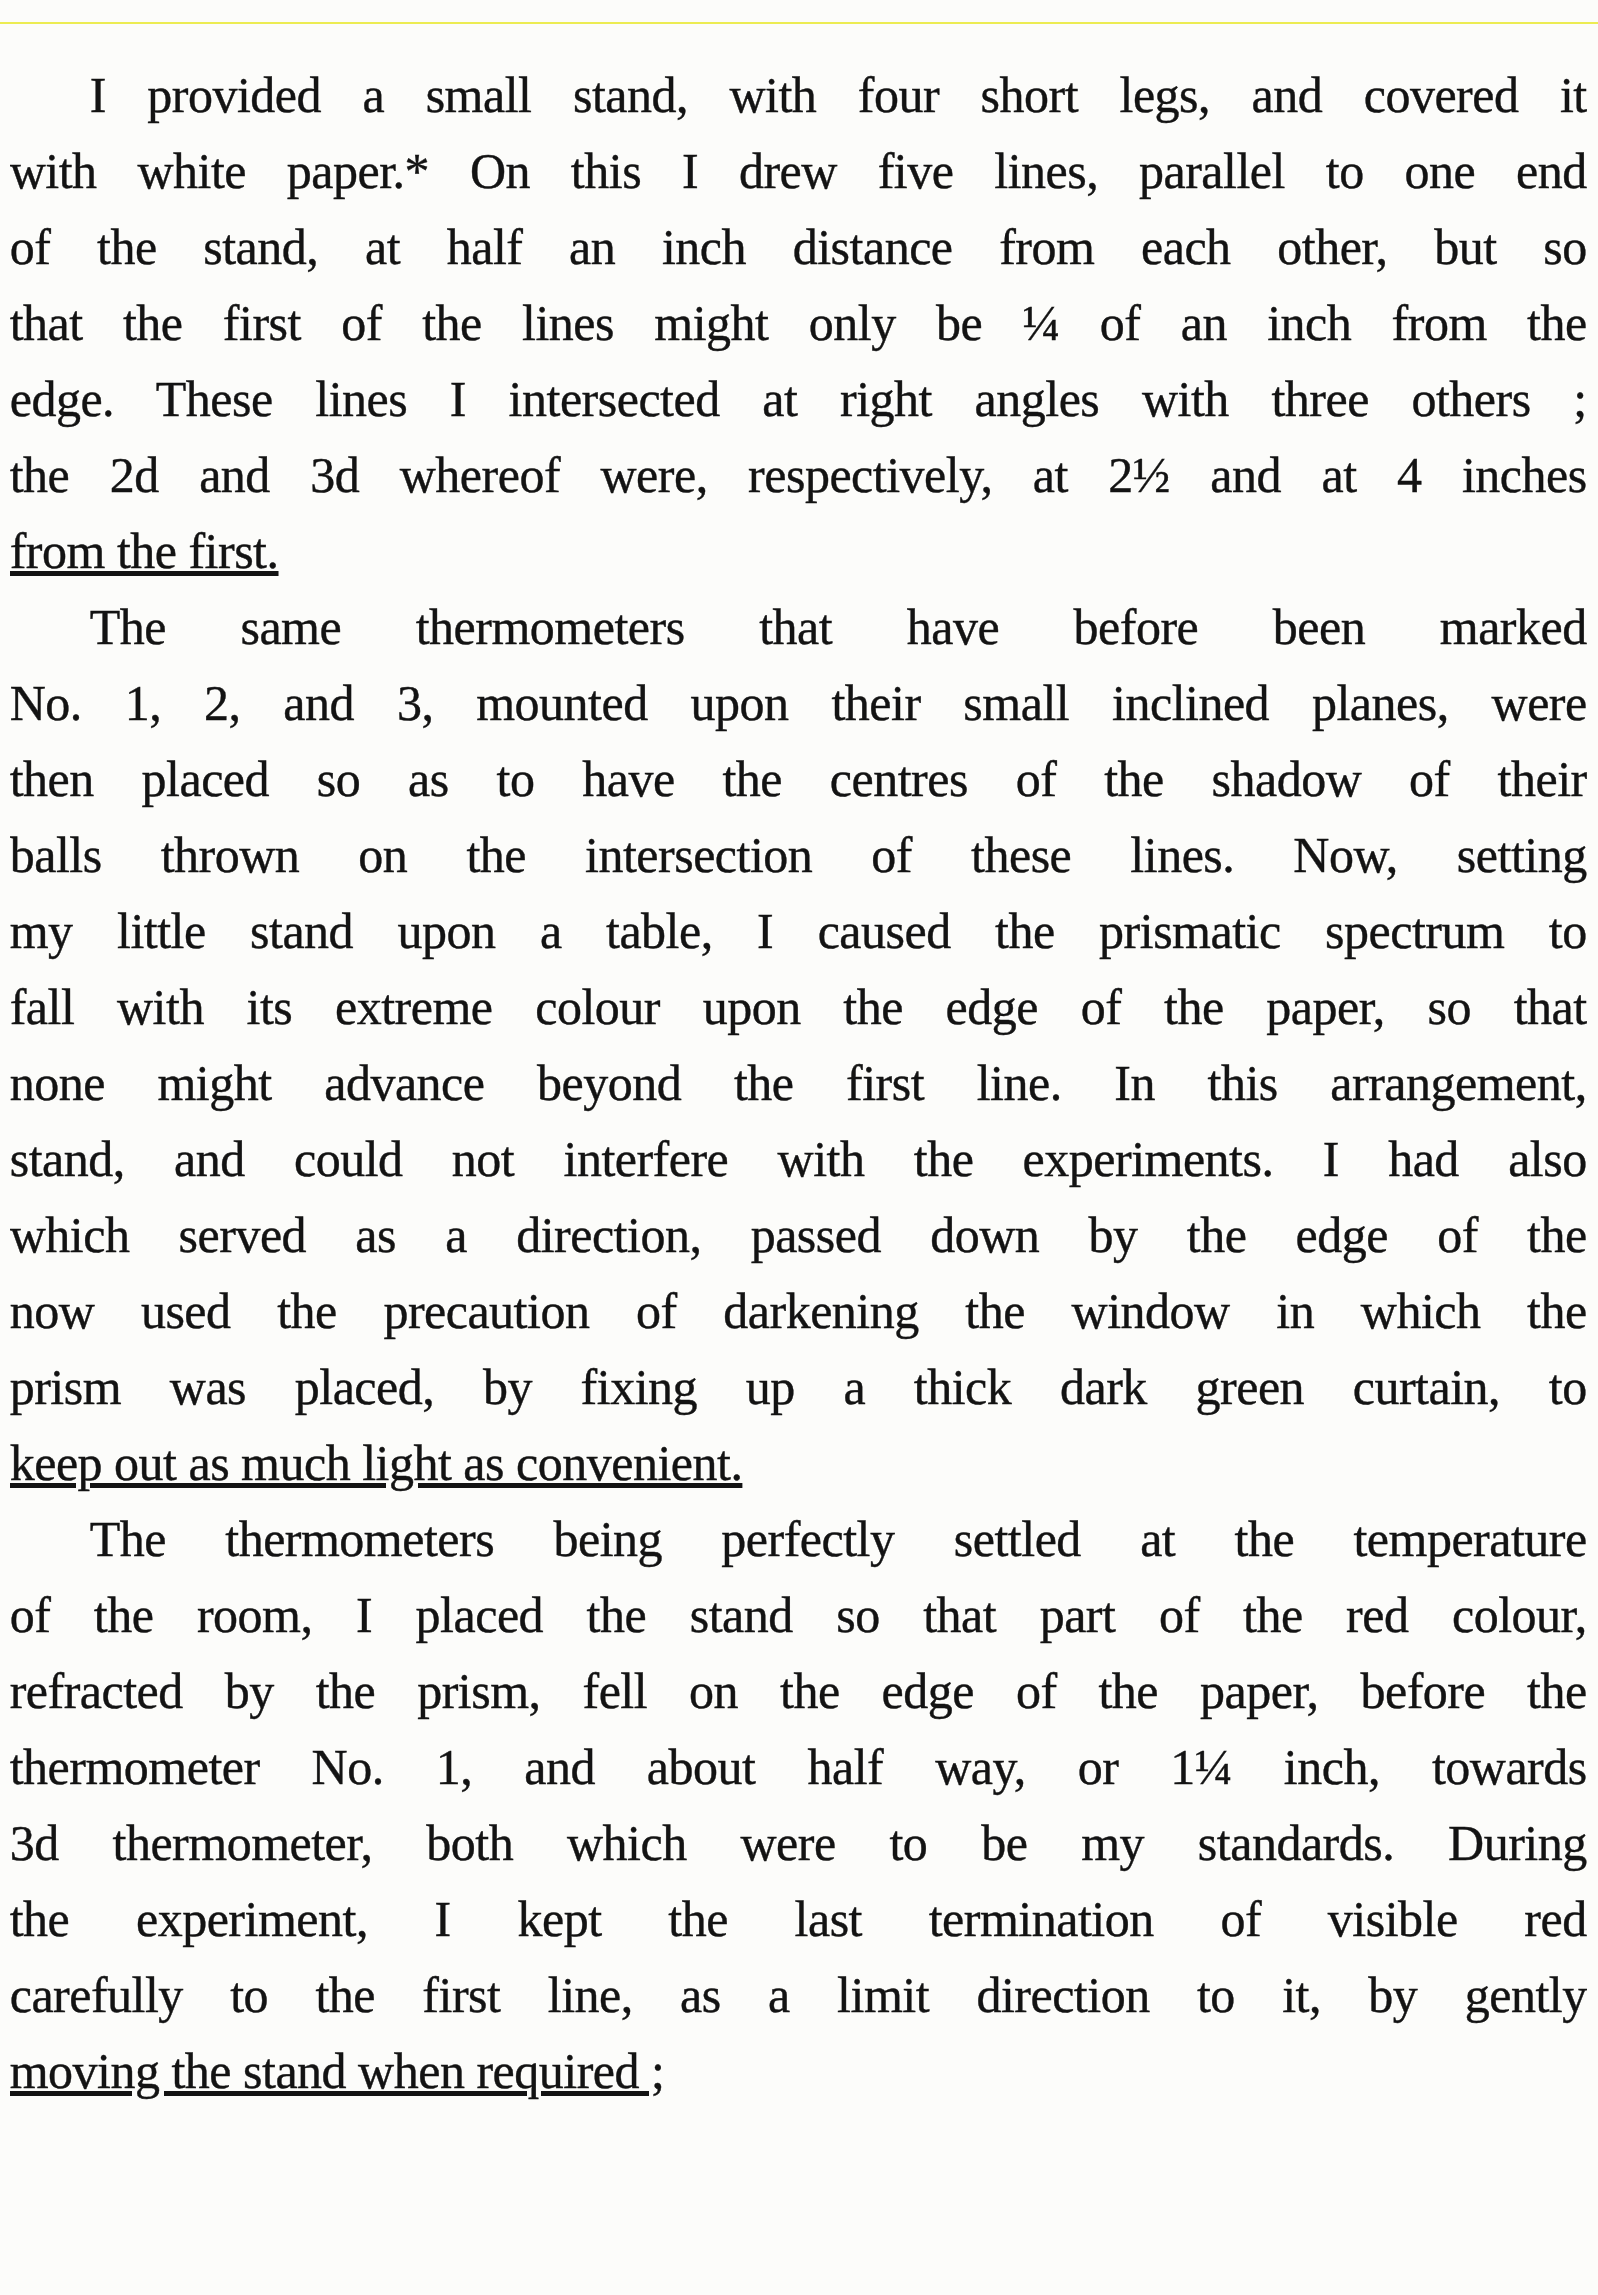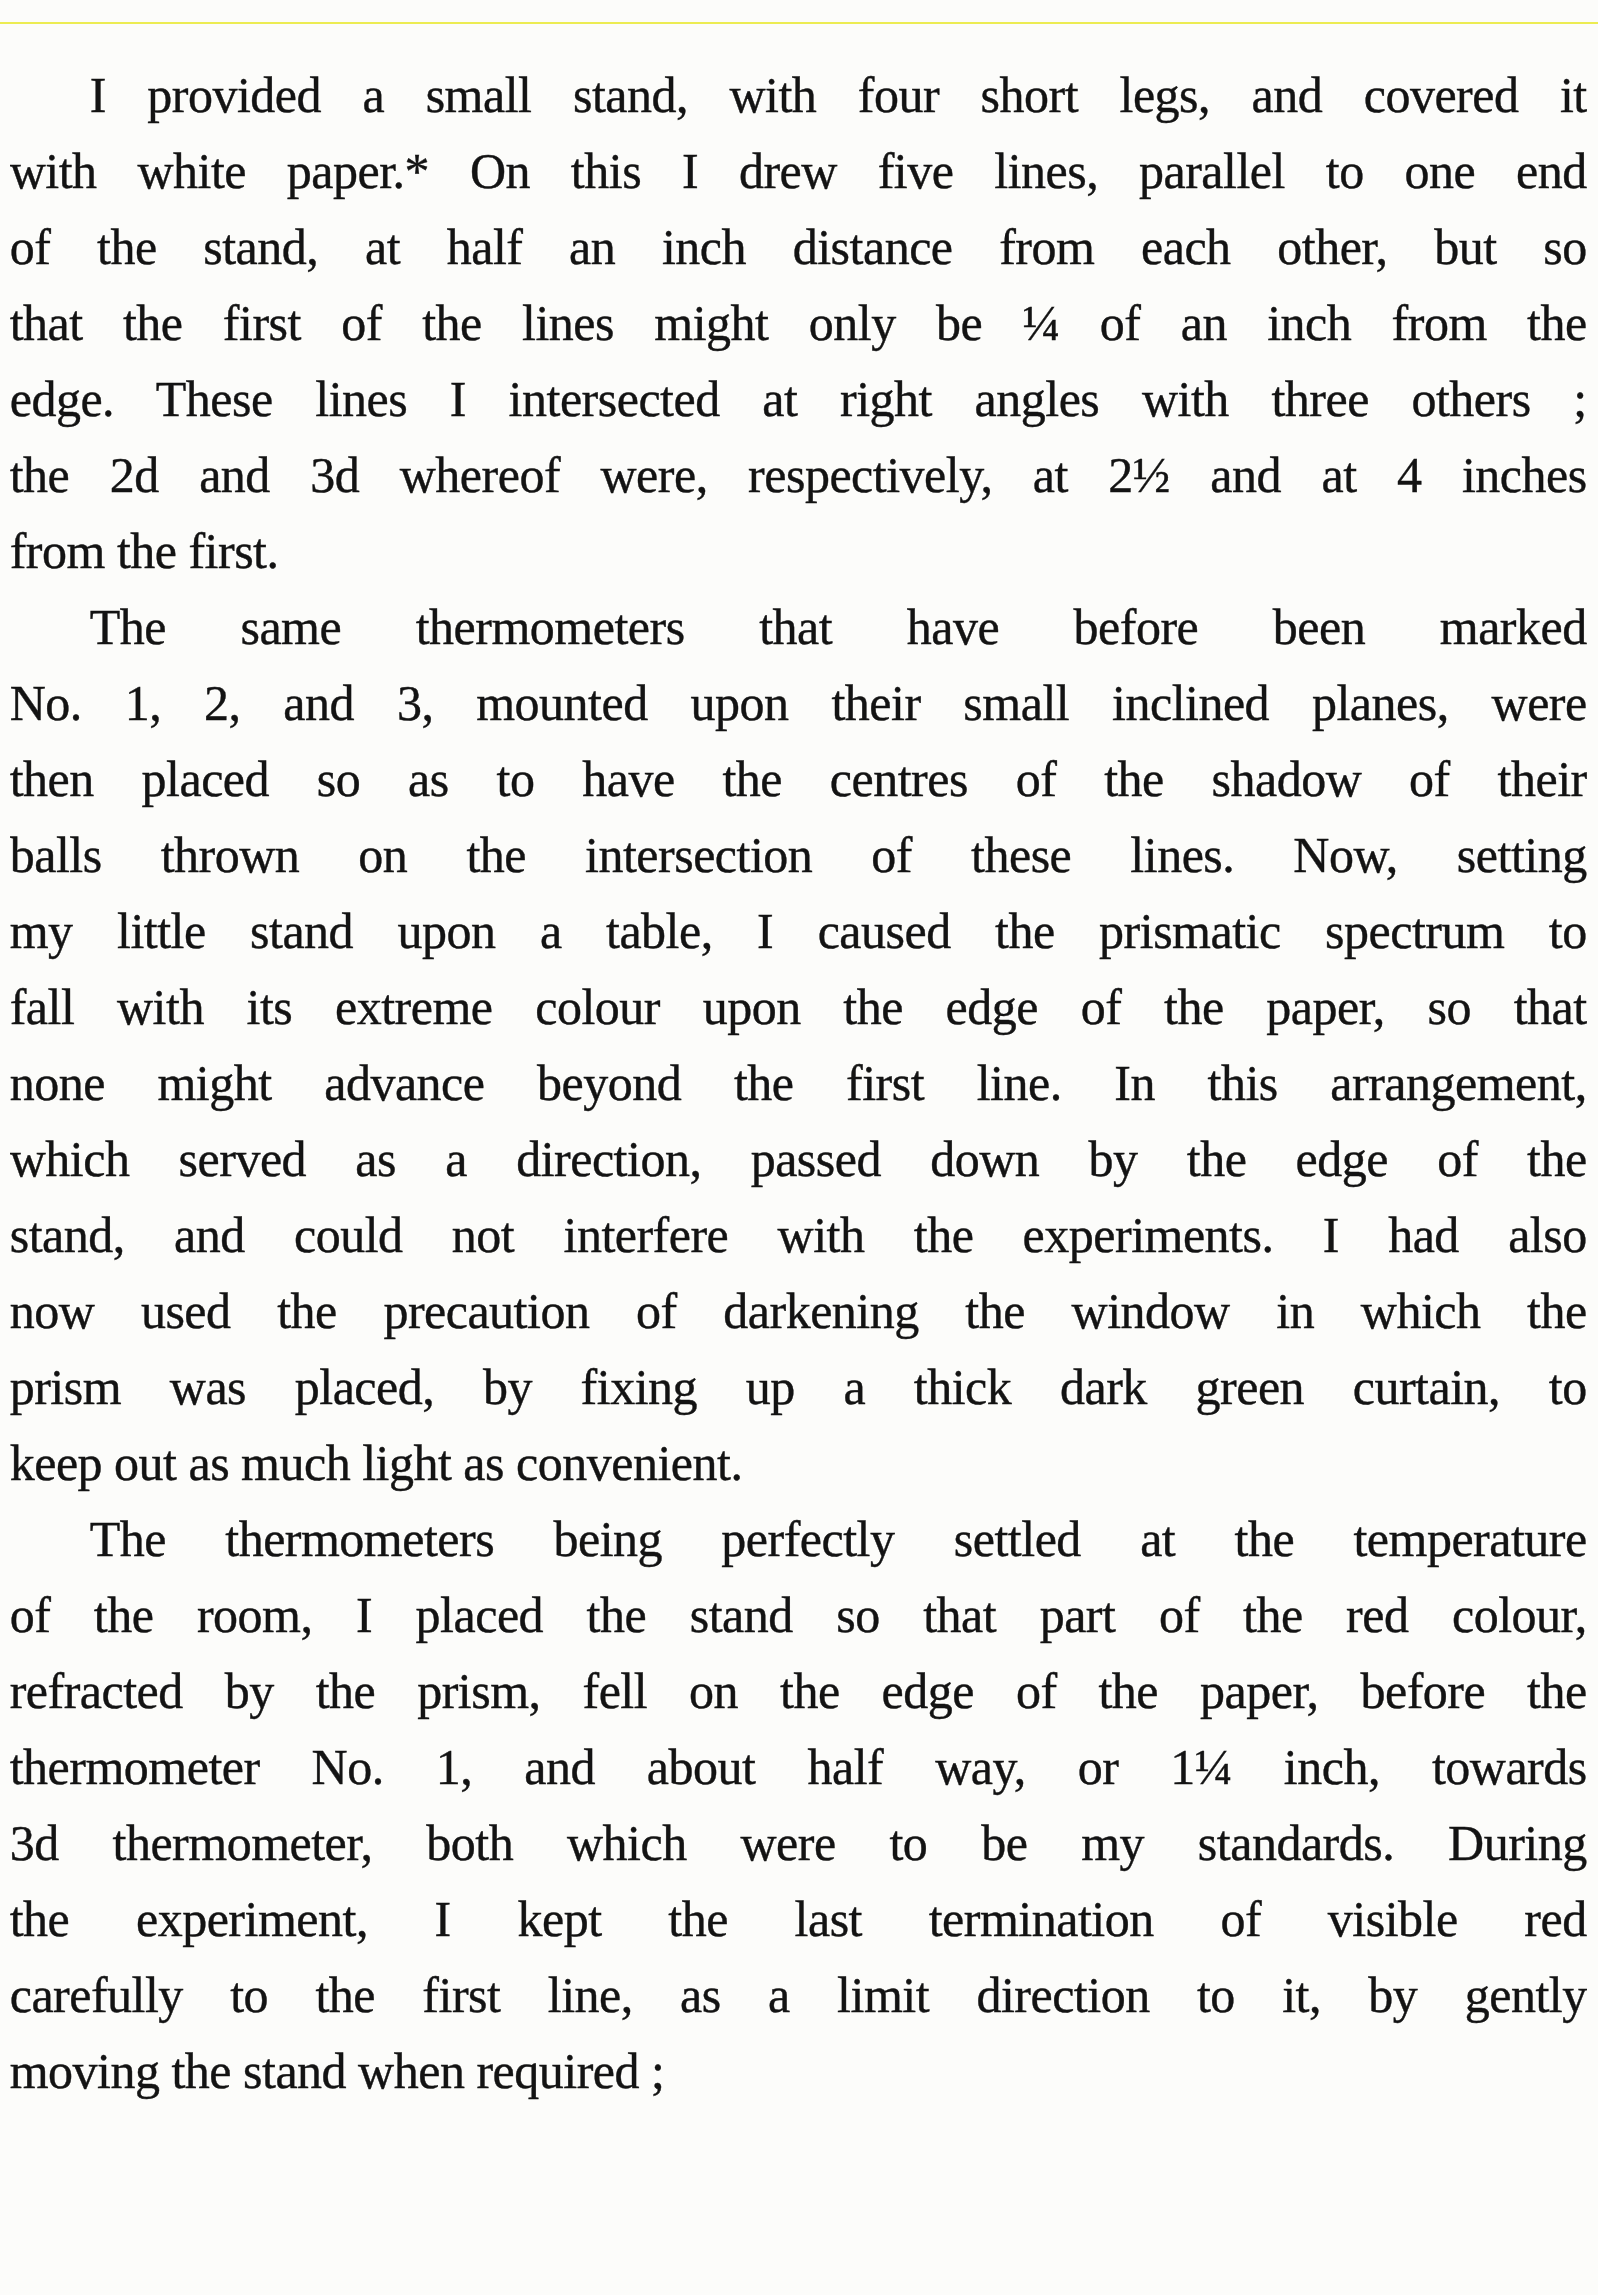--- a/index.html
+++ b/index.html
@@ -38,20 +38,21 @@
     text-align: justify;
     text-align-last: justify;
     -webkit-text-stroke: 0.4px #131313;
     overflow: hidden;
   }
   .line.indent {
     text-indent: 80px;
   }
   .line.last {
     text-align-last: left;
+    text-decoration: underline;
   }
 </style>
 </head>
 <body>
 
 <div class="page" style="background: rgb(252, 252, 250); color: rgb(19, 19, 19);">
   <div class="top-rule" style="background: rgb(236, 236, 82);"></div>
   <div class="text-block">
       <div class="line indent">I provided a small stand, with four short legs, and covered it</div>
       <div class="line">with white paper.* On this I drew five lines, parallel to one end</div>
@@ -60,22 +61,22 @@
       <div class="line">edge. These lines I intersected at right angles with three others ;</div>
       <div class="line">the 2d and 3d whereof were, respectively, at 2½ and at 4 inches</div>
       <div class="line last">from the first.</div>
       <div class="line indent">The same thermometers that have before been marked</div>
       <div class="line">No. 1, 2, and 3, mounted upon their small inclined planes, were</div>
       <div class="line">then placed so as to have the centres of the shadow of their</div>
       <div class="line">balls thrown on the intersection of these lines. Now, setting</div>
       <div class="line">my little stand upon a table, I caused the prismatic spectrum to</div>
       <div class="line">fall with its extreme colour upon the edge of the paper, so that</div>
       <div class="line">none might advance beyond the first line. In this arrangement,</div>
+      <div class="line">stand, and could not interfere with the experiments. I had also</div>
       <div class="line">which served as a direction, passed down by the edge of the</div>
-      <div class="line">stand, and could not interfere with the experiments. I had also</div>
       <div class="line">now used the precaution of darkening the window in which the</div>
       <div class="line">prism was placed, by fixing up a thick dark green curtain, to</div>
       <div class="line last">keep out as much light as convenient.</div>
       <div class="line indent">The thermometers being perfectly settled at the temperature</div>
       <div class="line">of the room, I placed the stand so that part of the red colour,</div>
       <div class="line">refracted by the prism, fell on the edge of the paper, before the</div>
       <div class="line">thermometer No. 1, and about half way, or 1¼ inch, towards</div>
       <div class="line">3d thermometer, both which were to be my standards. During</div>
       <div class="line">the experiment, I kept the last termination of visible red</div>
       <div class="line">carefully to the first line, as a limit direction to it, by gently</div>

